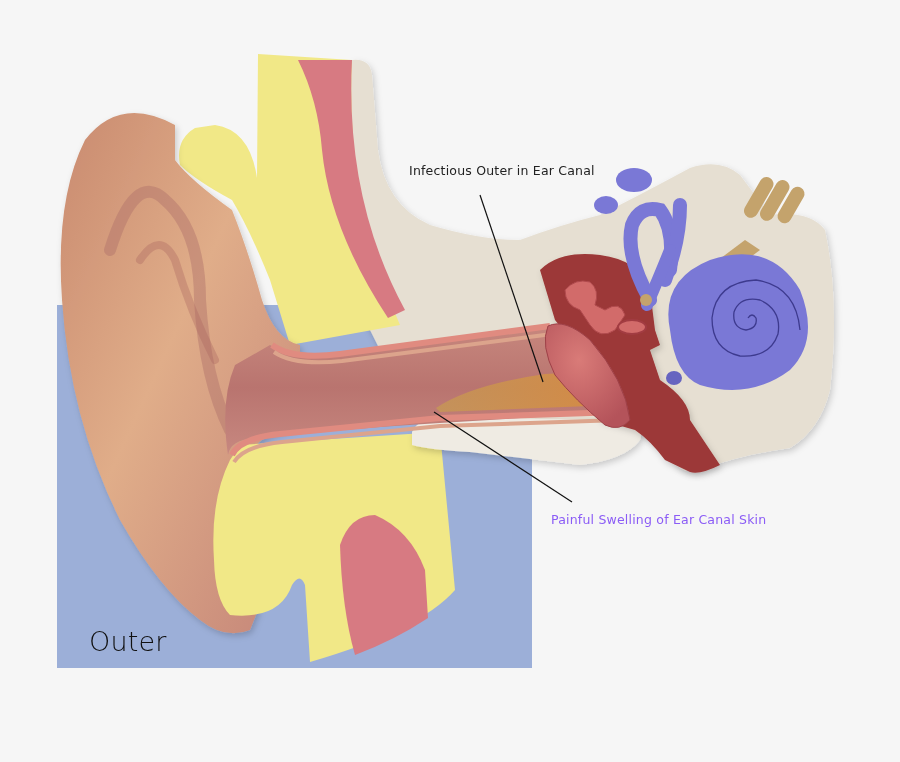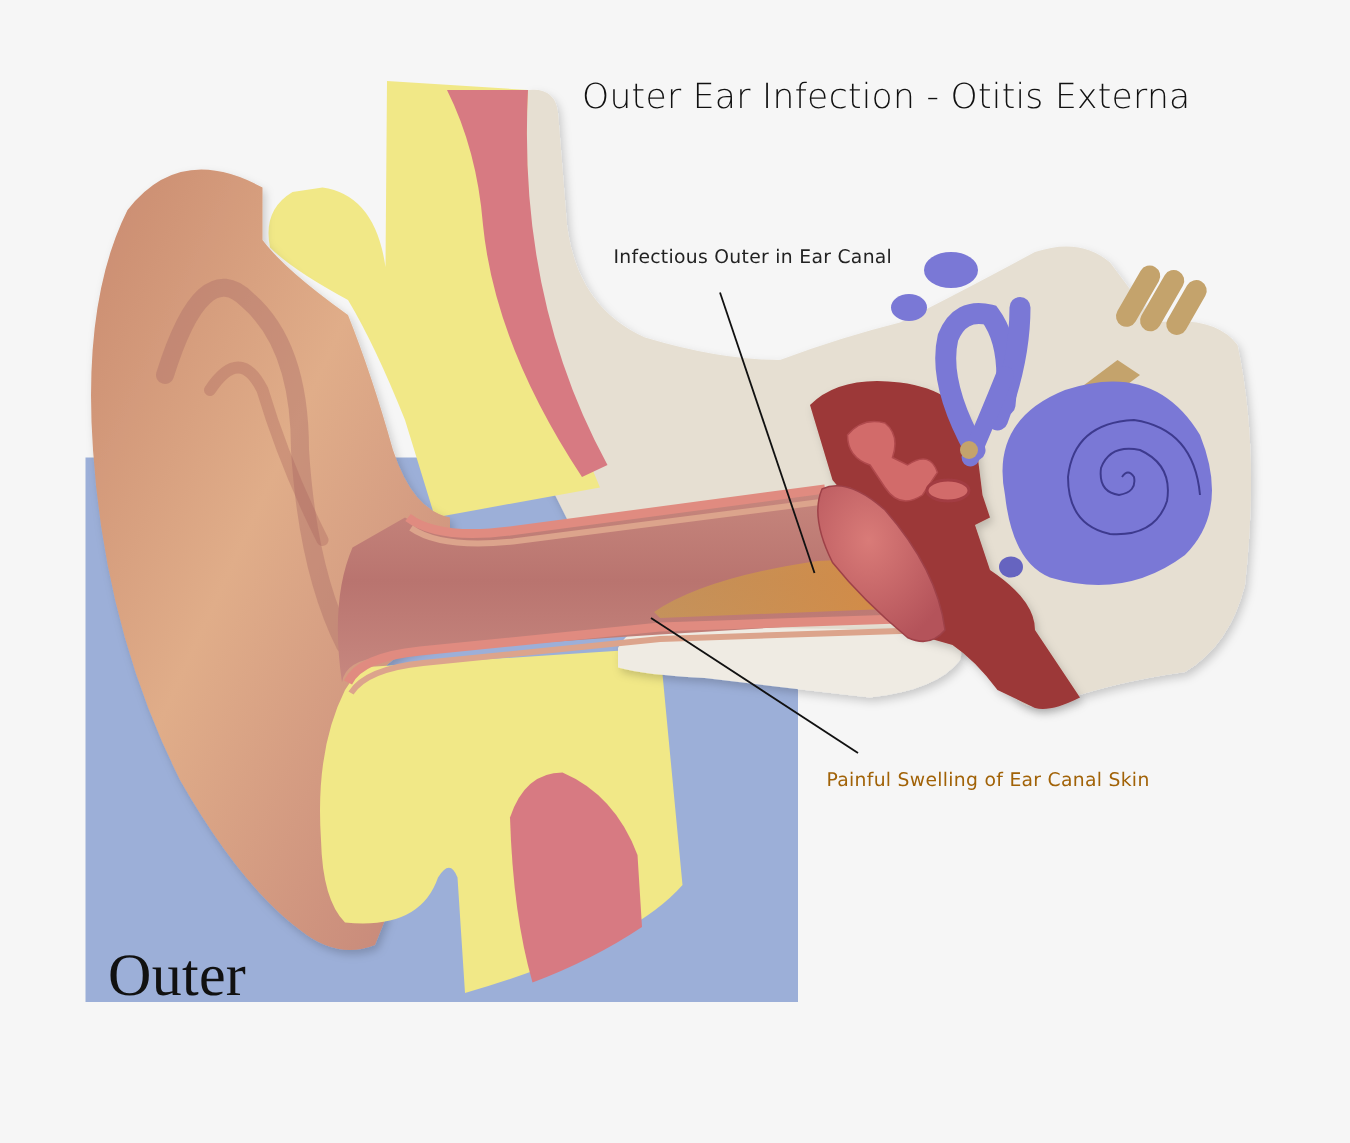--- a/index.html
+++ b/index.html
@@ -6,22 +6,22 @@
     body {
       width: 900px; height: 762px; overflow: hidden;
       background: #f6f6f6;
       font-family: "DejaVu Sans", "Liberation Sans", sans-serif;
       position: relative;
     }
     #stage { position: absolute; left: 0; top: 0; width: 900px; height: 762px; }
     .txt { position: absolute; color: #111; white-space: nowrap; letter-spacing: 0.2px; }
     #title { left: 388px; top: 52px; font-size: 23px; font-weight: 300; }
     #label-fluid { left: 409px; top: 163px; font-size: 12.5px; color: #222; }
-    #label-swelling { left: 551px; top: 512px; font-size: 12.5px; color: #a16207; }
-    #label-outer { left: 72px; top: 626px; font-size: 40px; font-weight: 300; font-family: Liberation Serif, serif; }
+    #label-swelling { left: 551px; top: 512px; font-size: 12.5px; color: #8b5cf6; }
+    #label-outer { left: 89px; top: 626px; font-size: 27px; font-weight: 300; }
   </style>
 </head>
 <body>
 
 <div id="stage">
   <svg width="900" height="762" viewBox="0 0 900 762" xmlns="http://www.w3.org/2000/svg">
     <defs>
       <linearGradient id="skinGrad" x1="0" y1="0" x2="1" y2="1">
         <stop offset="0" stop-color="#c98a6f"></stop>
         <stop offset="0.45" stop-color="#e0ad89"></stop>
@@ -98,17 +98,16 @@
       <path d="M670 330 Q660 280 710 260 Q770 240 800 290 Q820 340 790 370 Q750 400 700 385 Q675 375 670 330 Z" fill="#7a78d6"></path>
       <path d="M748 318 Q752 312 756 318 Q758 328 746 330 Q732 328 734 312 Q740 296 760 300 Q782 310 778 334 Q770 358 740 356 Q712 350 712 318 Q716 282 756 280 Q796 286 800 330" fill="none" stroke="#3d3a8e" stroke-width="1.3"></path>
     </g>
     <ellipse cx="674" cy="378" rx="8" ry="7" fill="#6664c0"></ellipse>
     <ellipse cx="646" cy="300" rx="6" ry="6" fill="#c4a36c"></ellipse>
 
     <line x1="480" y1="195" x2="543" y2="382" stroke="#111" stroke-width="1.2"></line>
     <line x1="434" y1="412" x2="572" y2="502" stroke="#111" stroke-width="1.2"></line>
   </svg>
 
-  <div id="title" class="txt">Outer Ear Infection - Otitis Externa</div>
   <div id="label-fluid" class="txt">Infectious Outer in Ear Canal</div>
   <div id="label-swelling" class="txt">Painful Swelling of Ear Canal Skin</div>
   <div id="label-outer" class="txt">Outer</div>
 </div>
 
 </body></html>

